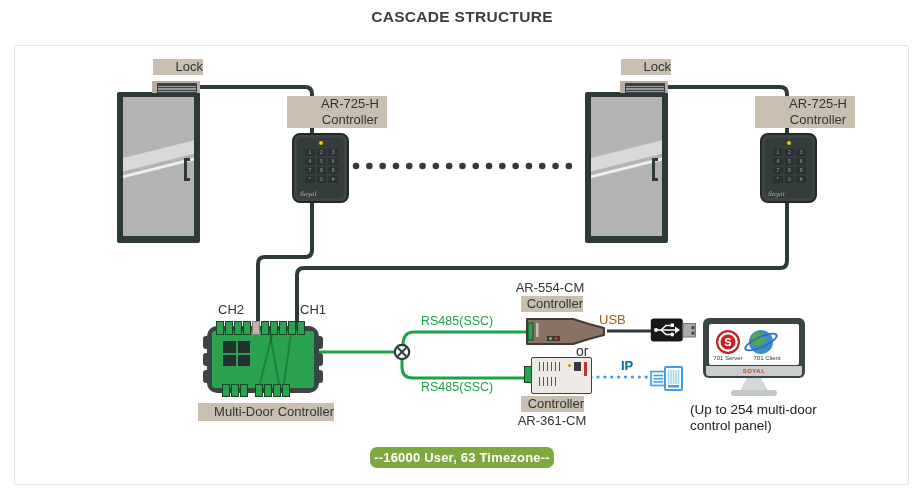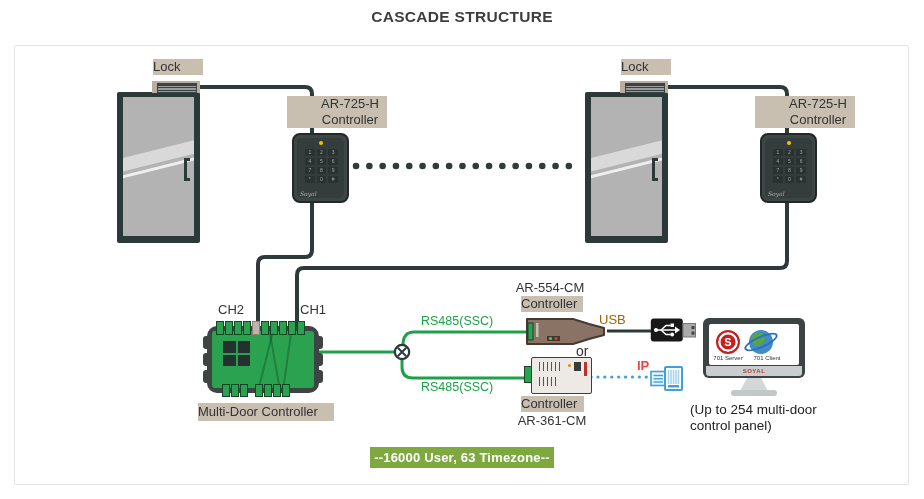--- a/index.html
+++ b/index.html
@@ -5,21 +5,21 @@
   html,body{margin:0;padding:0;}
   body{width:924px;height:499px;background:#fff;font-family:"Liberation Sans",sans-serif;position:relative;overflow:hidden;color:#333;}
   .abs{position:absolute;}
   
   .title{left:0;right:0;top:8px;text-align:center;font-size:15.5px;font-weight:bold;color:#3d3d3d;letter-spacing:.3px;}
   
   .panel{left:14px;top:45px;width:893px;height:438px;border:1.5px solid #e4e4e4;background:#fff;border-radius:2px;}
   
   .wires{left:0;top:0;z-index:1;}
   
-  .tag{background:#c8bfb1;color:#333;text-align:left;font-size:13px;z-index:3;}
+  .tag{background:#c8bfb1;color:#333;text-align:right;font-size:13px;z-index:3;}
   
   .door-group{width:240px;height:160px;}
   .dg-left{left:117px;top:58px;}
   .dg-right{left:585px;top:58px;}
   .lock-tag{left:36px;top:1px;width:50px;height:16px;line-height:16px;}
   .lock-dev{left:35px;top:23px;width:48px;height:12px;background:#b9ae9f;z-index:2;}
   .lock-core{left:5px;top:2px;width:38px;height:8px;background:repeating-linear-gradient(180deg,#3a4444 0 1.6px,#9b9b9b 1.6px 2.8px);border:1px solid #3a4444;}
   .door-frame{left:0;top:34px;width:83px;height:151px;background:#2b3939;border-radius:2px;z-index:0;}
   .door-panel{left:6px;top:5px;width:71px;height:139px;background:#b3b3b3;overflow:hidden;}
   .stripe1{left:-10px;top:50px;width:110px;height:13px;background:#d9d9d9;transform:rotate(-14deg);}
@@ -51,21 +51,21 @@
   .t.sp{width:5px;background:transparent;border:none;}
   .mdc-bot .t{height:13px;}
   .ch-label{top:302px;width:30px;font-size:13px;color:#333;z-index:3;}
   .ch2{left:218px;} .ch1{left:300px;}
   .mdc-tag{left:198px;top:403px;width:136px;height:18px;line-height:18px;}
   
   .rs-label{width:80px;font-size:12.5px;color:#1da249;z-index:3;}
   .rs-top{left:421px;top:314px;} .rs-bot{left:421px;top:380px;}
   .or-label{left:543px;top:343px;font-size:14px;color:#333;z-index:3;margin-left:33px;}
   .usb-label{left:599px;top:312px;font-size:13px;color:#a16207;z-index:3;}
-  .ip-label{left:621px;top:358px;font-size:13px;font-weight:bold;color:#ef4444;z-index:3;margin-left:16px;}
+  .ip-label{left:621px;top:358px;font-size:13px;font-weight:bold;color:#0369a1;z-index:3;}
   
   .c321-model{left:512px;top:280px;width:76px;text-align:center;font-size:13px;color:#333;z-index:3;}
   .c321-tag{left:521px;top:296px;width:62px;height:16px;line-height:16px;}
   .dev{z-index:2;}
   .c727-body{left:531px;top:357px;width:61px;height:37px;background:#edeae5;border:1.5px solid #3d3d3d;border-radius:2px;box-sizing:border-box;z-index:2;}
   .c727-conn{left:524px;top:366px;width:8px;height:17px;background:#2ba24f;border:1px solid #174424;box-sizing:border-box;z-index:2;}
   .vents{background:repeating-linear-gradient(90deg,#555 0 1.5px,transparent 1.5px 4px);}
   .v-top{left:7px;top:4px;width:24px;height:9px;}
   .v-bot{left:7px;top:19px;width:20px;height:9px;}
   .c727-dot{left:36px;top:6px;width:3px;height:3px;background:#e08a00;border-radius:50%;}
@@ -79,21 +79,21 @@
   .mon-chin{left:706px;top:366px;width:96px;height:10px;background:#c9cdcd;border-radius:0 0 3px 3px;text-align:center;font-size:6px;font-weight:bold;color:#c43a2e;line-height:10px;letter-spacing:.5px;z-index:2;}
   .mon-neck{left:740px;top:378px;width:28px;height:13px;background:#d3d7d7;clip-path:polygon(25% 0,75% 0,100% 100%,0 100%);z-index:2;}
   .mon-base{left:731px;top:390px;width:46px;height:6px;background:#c3c7c7;border-radius:3px;z-index:2;}
   .logo-s{left:716px;top:330px;width:24px;height:24px;border-radius:50%;background:#c5201f;border:2px solid #c5201f;box-shadow:inset 0 0 0 2.5px #fff;display:flex;align-items:center;justify-content:center;color:#fff;font-weight:bold;font-size:11px;z-index:3;box-sizing:border-box;}
   .globe{left:749px;top:330px;width:24px;height:24px;border-radius:50%;background:radial-gradient(circle at 38% 38%,#57a44b 0 31%,#3f8cc7 33%);z-index:3;}
   .globe-ring{left:743px;top:336px;width:36px;height:12px;border:2.5px solid #2f6fbf;border-radius:50%;transform:rotate(-24deg);z-index:3;box-sizing:border-box;}
   .app-label{top:355px;font-size:6px;color:#333;text-align:center;z-index:3;}
   .lbl-server{left:704px;width:48px;} .lbl-client{left:746px;width:42px;}
   .note{left:690px;top:402px;width:142px;font-size:13.5px;color:#222;line-height:1.22;z-index:3;}
   
-  .badge{left:370px;top:447px;width:184px;height:21px;background:#7ea93f;color:#fff;font-weight:bold;font-size:13px;text-align:center;line-height:21px;z-index:3;letter-spacing:.2px;}
+  .badge{left:370px;top:447px;width:184px;height:21px;background:#7ea93f;color:#fff;font-weight:bold;font-size:13px;text-align:center;line-height:21px;z-index:3;letter-spacing:.2px;border-radius:7px;}
 </style>
 </head>
 <body>
 
 <div class="abs title">CASCADE STRUCTURE</div>
 
 <div class="abs panel"></div>
 
 <div class="abs door-group dg-left">
   <div class="abs door-frame">

